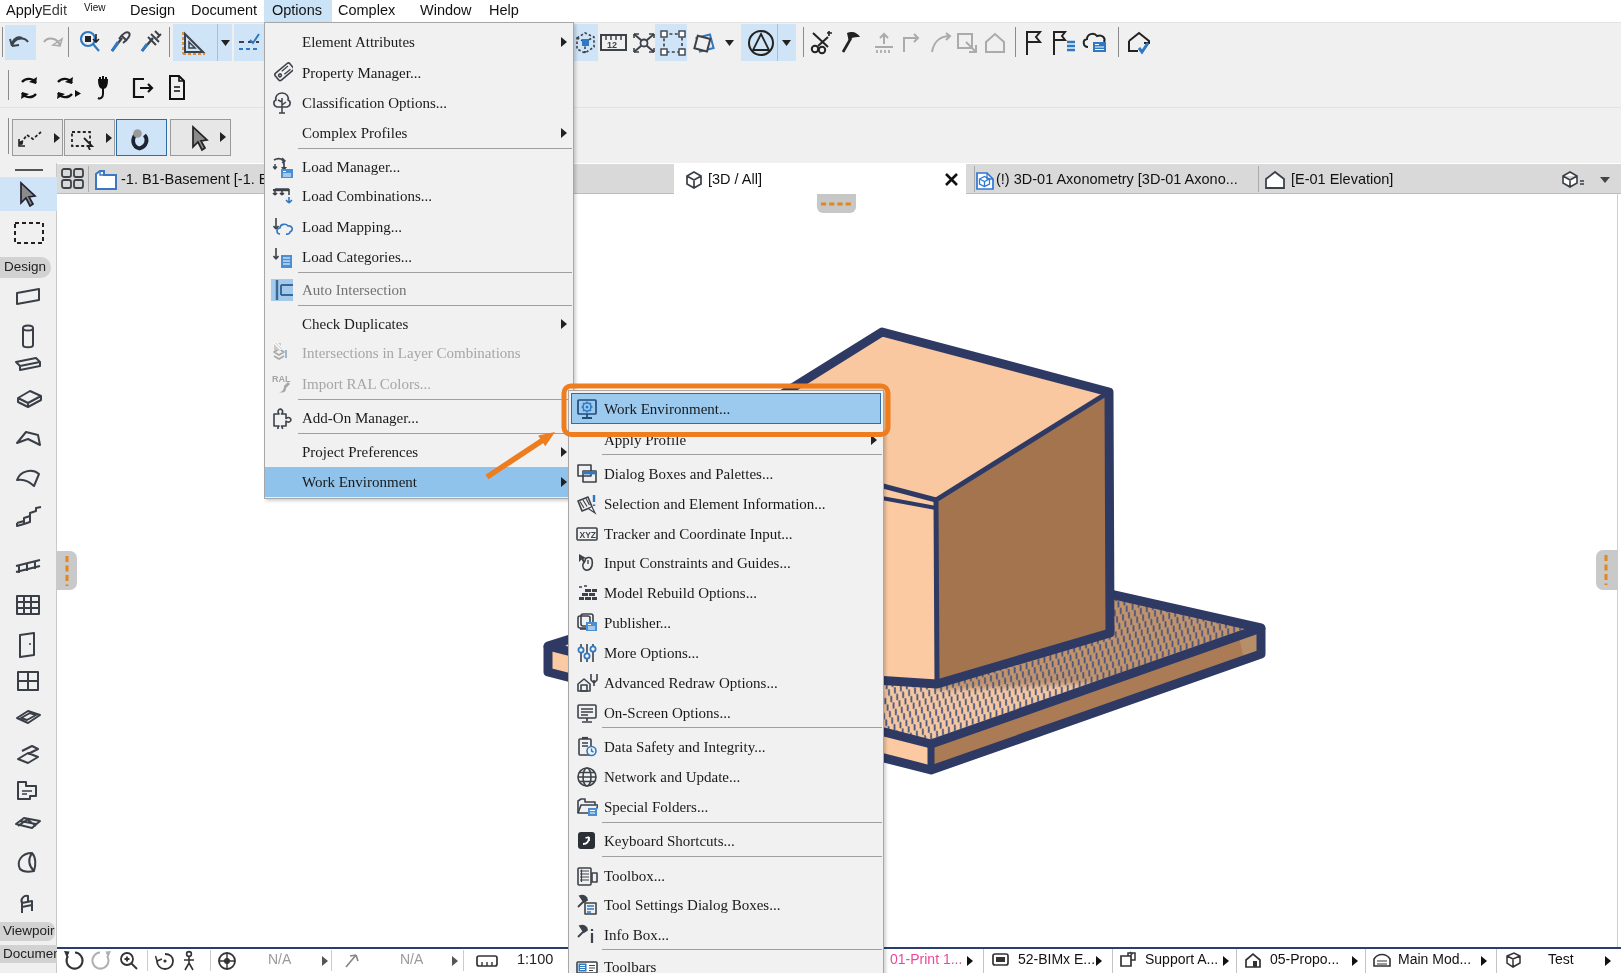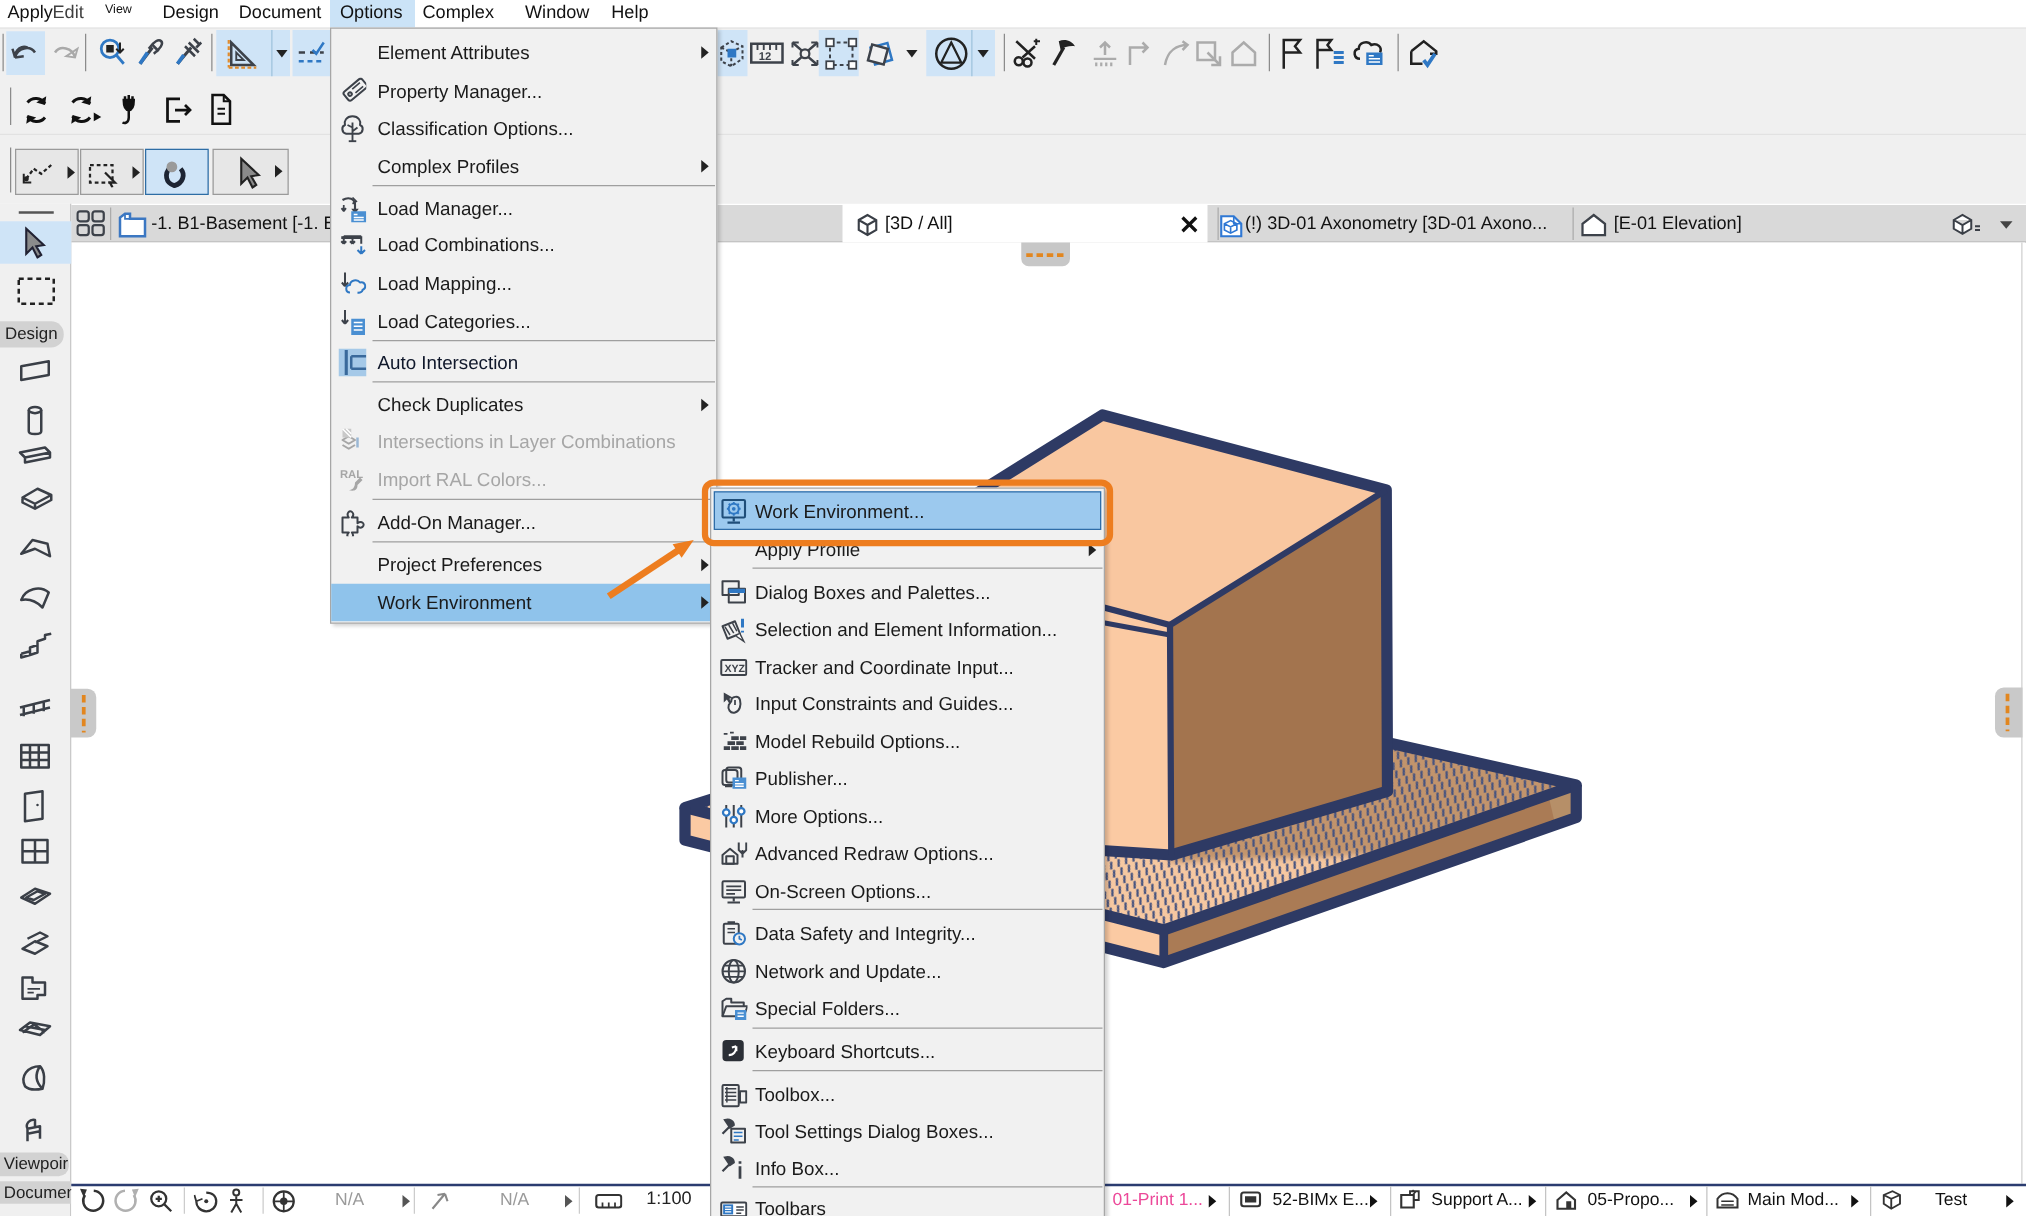--- a/index.html
+++ b/index.html
@@ -1,16 +1,16 @@
 <!DOCTYPE html>
 <html><head><meta charset="utf-8"><style>
 html,body{margin:0;padding:0;}
 body{font-family:"Liberation Sans",sans-serif;width:1621px;height:973px;overflow:hidden;}
 #app{position:relative;width:1621px;height:973px;background:#fff;font-size:15px;color:#1a1a1a;overflow:hidden;}
-.mi{position:absolute;left:38px;white-space:nowrap;font-size:15px;color:#1a1a1a;letter-spacing:0px;}
+.mi{position:absolute;left:38px;white-space:nowrap;font-size:15px;color:#1a1a1a;letter-spacing:0px;font-family:Liberation Serif, serif;}
 .sep{position:absolute;left:34px;right:2px;height:1px;background:#9f9f9f;}
 .arr{position:absolute;width:0;height:0;border-top:5px solid transparent;border-bottom:5px solid transparent;border-left:6px solid #222;}
 .z3{z-index:3;}
 </style></head><body>
 <div id="app">
 <div style="position:absolute;left:0;top:0;width:1621px;height:22px;background:#ffffff;"></div>
 <div style="position:absolute;left:0;top:22px;width:1621px;height:141px;background:#f0f0f0;"></div>
 <div style="position:absolute;left:0;top:22px;width:1621px;height:1px;background:#e3e3e3;"></div>
 <div style="position:absolute;left:0;top:107px;width:1621px;height:1px;background:#e2e2e2;"></div>
 <div style="position:absolute;left:264px;top:0;width:68px;height:22px;background:#cbe3f7;"></div>
@@ -501,21 +501,21 @@
         <path d="M5 2 L5 13 M5 13 L2.5 10 M5 13 L7.5 10" stroke="#3d424a" stroke-width="1.6" fill="none"></path>
         <path d="M9 18 C5 18 5 12 9 12 C9 8 15 7 17 10 C21 9 23 14 19 16 C19 17.5 17 18.5 15 18" stroke="#2f78c4" stroke-width="1.6" fill="none" stroke-linejoin="round"></path>
       </svg>
       <div class="mi" style="top:226.5px;color:#1a1a1a">Load Categories...</div>
       <svg style="position:absolute;left:7px;top:224px" width="22" height="22" viewBox="0 0 22 22">
         <path d="M5 2 L5 13 M5 13 L2.5 10 M5 13 L7.5 10" stroke="#3d424a" stroke-width="1.6" fill="none"></path>
         <rect x="10" y="9" width="11" height="13" fill="#4a8fd2"></rect>
         <path d="M12 12 L19 12 M12 15 L19 15 M12 18 L19 18" stroke="#fff" stroke-width="1.2"></path>
       </svg>
       <div class="sep" style="top:250px"></div>
-      <div class="mi" style="top:259.5px;color:#0f172a">Auto Intersection</div>
+      <div class="mi" style="top:259.5px;color:#737373">Auto Intersection</div>
       <svg style="position:absolute;left:7px;top:257px" width="22" height="22" viewBox="0 0 22 22">
         <rect x="-3" y="-2" width="28" height="26" fill="#a5c9e8" stroke="#4879ab" stroke-width="1.5"></rect>
         <path d="M6 1 L6 21" stroke="#39699b" stroke-width="2.5"></path>
         <path d="M10 6 L22 6 M10 16 L22 16 M10 6 L10 16" stroke="#39699b" stroke-width="2"></path>
       </svg>
       <div class="sep" style="top:283px"></div>
       <div class="mi" style="top:293.5px;color:#1a1a1a">Check Duplicates</div>
       <div class="arr" style="left:297px;top:297px;border-left-color:#222"></div>
       <div class="mi" style="top:322.5px;color:#a6a6a6">Intersections in Layer Combinations</div>
       <svg style="position:absolute;left:7px;top:320px" width="22" height="22" viewBox="0 0 22 22">

